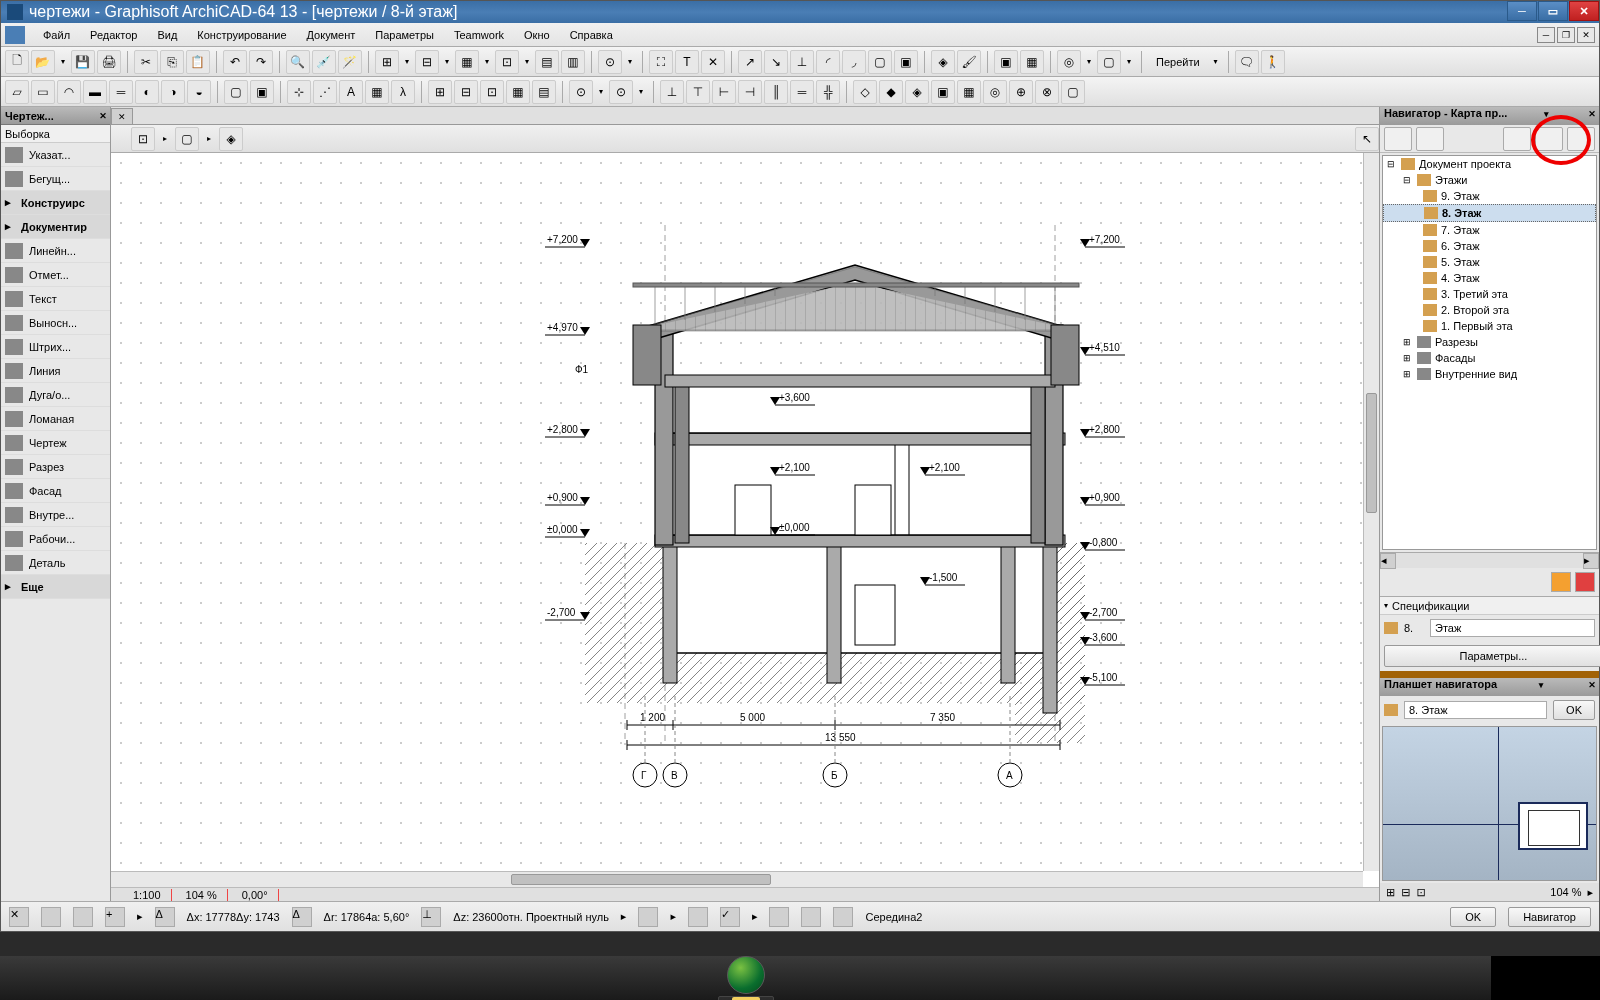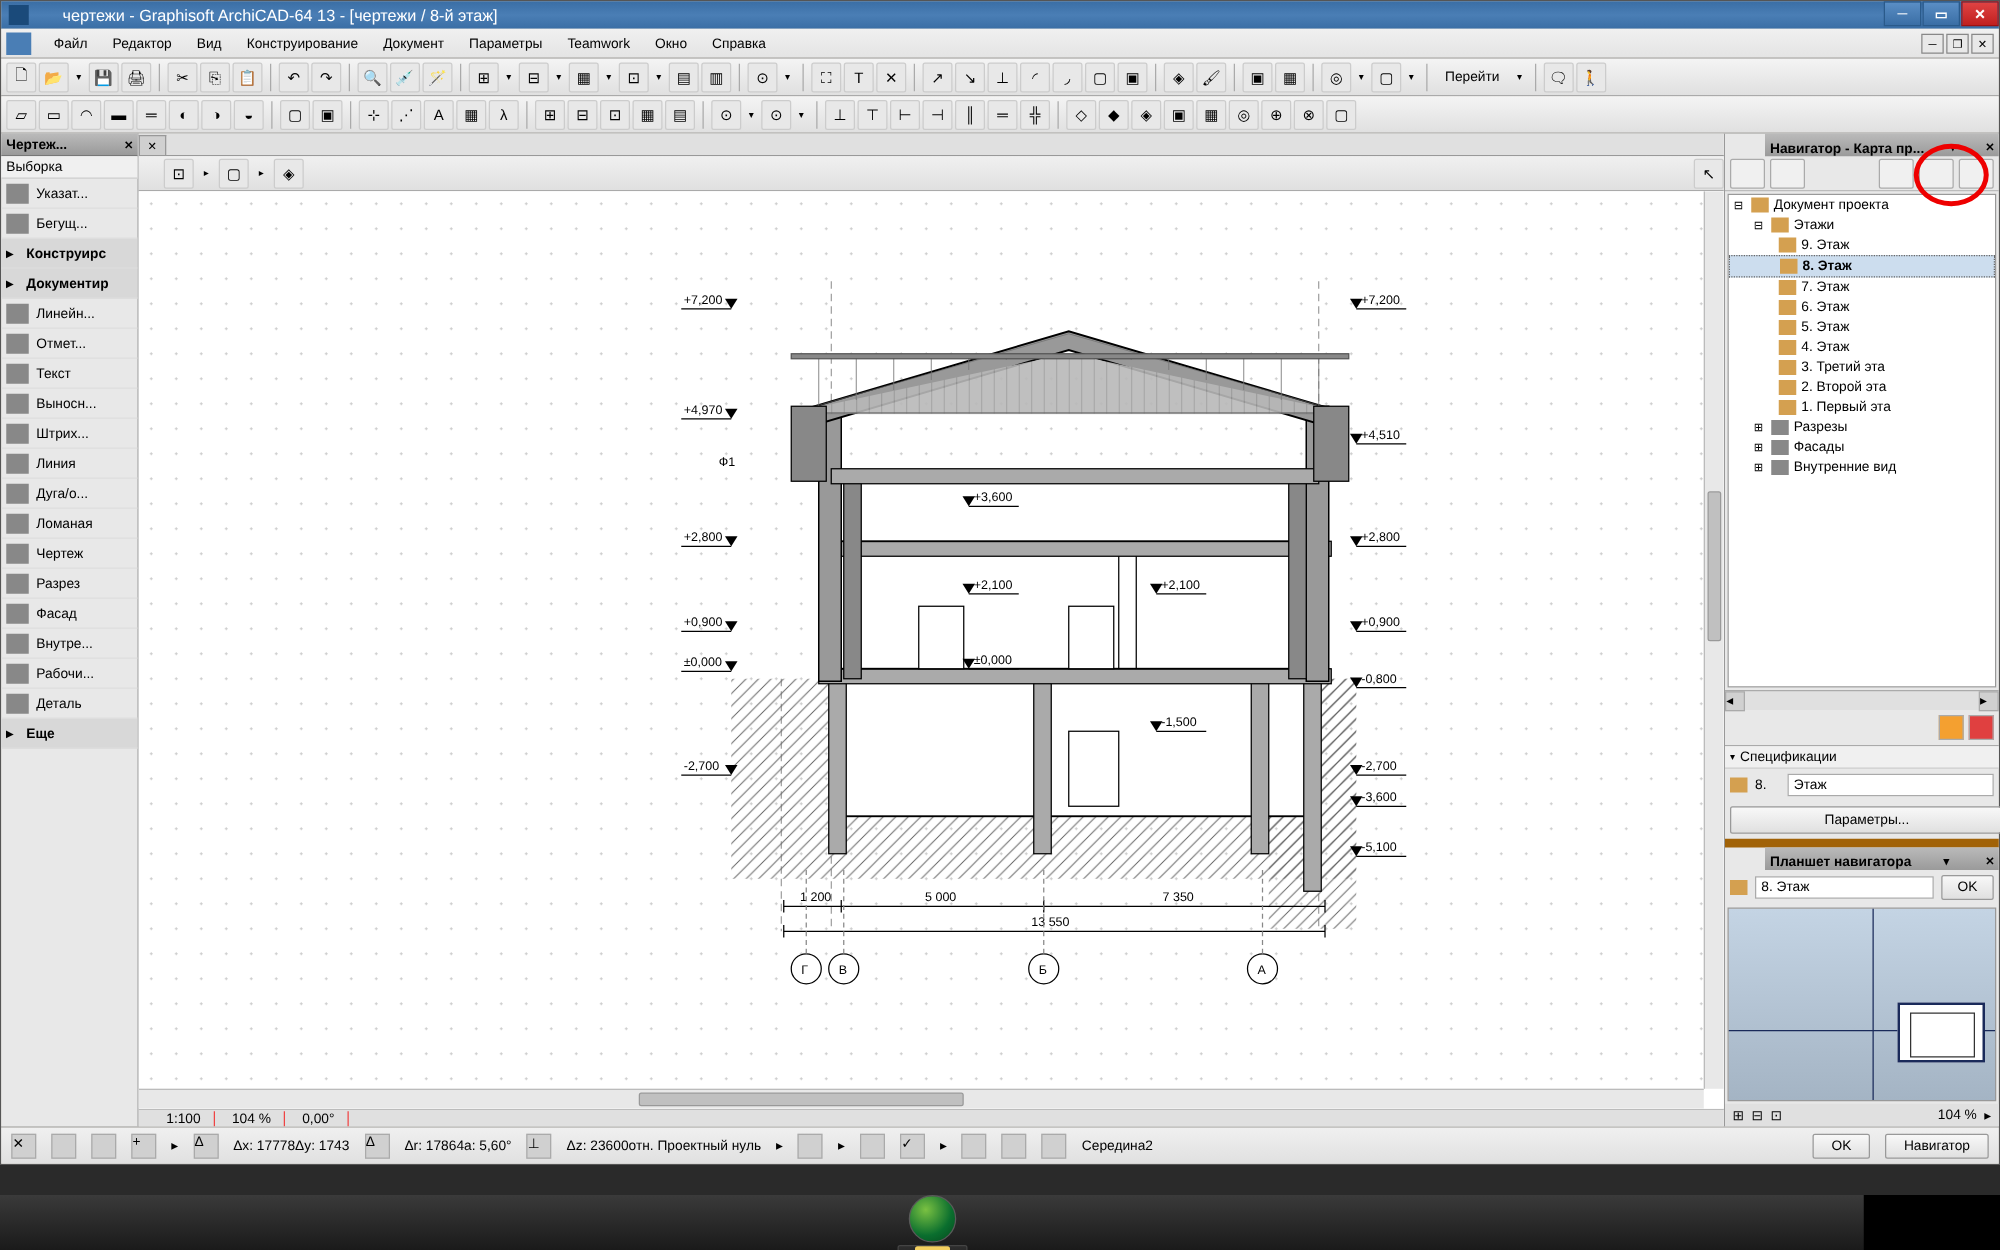--- a/index.html
+++ b/index.html
@@ -4,21 +4,21 @@
 <style>
 * { margin: 0; padding: 0; box-sizing: border-box; font-family: Tahoma, Arial, sans-serif; font-size: 11px; }
 body { background: #000; width: 1600px; height: 1000px; overflow: hidden; position: relative; }
 
 .desktop { position: absolute; top: 0; left: 0; width: 1600px; height: 956px; background: #2a2a2a; }
 
 .app-window { position: absolute; top: 0; left: 0; width: 1600px; height: 932px; background: #d4d0c8; border: 1px solid #555; }
 
 .titlebar { height: 22px; background: linear-gradient(to bottom, #3a6ea5 0%, #4a7eb5 50%, #3a6ea5 100%); display: flex; align-items: center; padding-left: 6px; color: #fff; }
 .titlebar-icon { width: 16px; height: 16px; background: #1a4a7a; margin-right: 6px; }
-.titlebar-text { flex: 1; font-size: 13px; margin-left: 21px; }
+.titlebar-text { flex: 1; font-size: 16px; }
 .win-controls { display: flex; height: 100%; }
 .win-btn { width: 30px; height: 20px; background: linear-gradient(to bottom, #5a8ec5, #3a6ea5); border: 1px solid #2a5a8a; color: #fff; display: flex; align-items: center; justify-content: center; font-weight: bold; margin-left: 1px; }
 .win-btn.close { background: linear-gradient(to bottom, #e04343, #c02020); border-color: #a01010; }
 
 .menubar { height: 24px; background: linear-gradient(to bottom, #f0f0f0, #e4e4e4); border-bottom: 1px solid #aaa; display: flex; align-items: center; padding-left: 4px; }
 .menu-icon { width: 20px; height: 18px; background: #4a7eb5; margin-right: 8px; }
 .menu-item { padding: 4px 10px; cursor: default; }
 .mdi-controls { margin-left: auto; display: flex; padding-right: 4px; }
 .mdi-btn { width: 18px; height: 16px; border: 1px solid #888; background: #e8e8e8; margin-left: 2px; font-size: 9px; display: flex; align-items: center; justify-content: center; }
 
@@ -42,21 +42,21 @@
 .tab-bar { height: 18px; background: #e0e0e0; display: flex; align-items: flex-end; border-bottom: 1px solid #999; }
 .doc-tab { height: 16px; background: #d0d0d0; border: 1px solid #999; border-bottom: none; padding: 0 6px; font-size: 9px; display: flex; align-items: center; }
 .sub-toolbar { height: 28px; background: linear-gradient(to bottom, #f0f0f0, #e0e0e0); border-bottom: 1px solid #aaa; display: flex; align-items: center; gap: 8px; padding-left: 20px; }
 
 .drawing-canvas { flex: 1; background: #fff; position: relative; overflow: hidden; }
 .grid-dots { position: absolute; inset: 0; background-image: radial-gradient(circle, #ccc 1px, transparent 1px); background-size: 20px 20px; }
 .drawing { position: absolute; left: 50%; top: 48%; transform: translate(-50%, -50%); }
 .building-svg { display: block; }
 
 .right-panel { width: 220px; background: #e8e8e8; border-left: 1px solid #999; display: flex; flex-direction: column; }
-.nav-header { height: 18px; background: linear-gradient(to bottom, #bababa, #9a9a9a); display: flex; align-items: flex-end; padding-left: 4px; font-weight: bold; font-size: 10px; margin-left: 32px; }
+.nav-header { height: 18px; background: linear-gradient(to bottom, #bababa, #9a9a9a); display: flex; align-items: flex-start; padding-left: 4px; font-weight: bold; font-size: 10px; }
 .nav-tabs { height: 28px; display: flex; align-items: center; gap: 4px; padding: 4px; border-bottom: 1px solid #bbb; position: relative; }
 .nav-tab-btn { width: 28px; height: 24px; border: 1px solid #aaa; background: #f0f0f0; border-radius: 2px; }
 .red-circle { position: absolute; width: 60px; height: 50px; border: 4px solid #e00; border-radius: 50%; right: 8px; top: -10px; pointer-events: none; }
 
 .tree { flex: 1; background: #fff; border: 1px solid #999; margin: 2px; overflow-y: auto; font-size: 11px; }
 .tree-item { padding: 2px 4px; display: flex; align-items: center; gap: 4px; }
 .tree-item.selected { background: #cde; border: 1px dotted #666; }
 .tree-icon { width: 14px; height: 12px; background: #d4a050; flex-shrink: 0; }
 .tree-icon.proj { background: #d4a050; }
 .tree-icon.sec { background: #888; }

